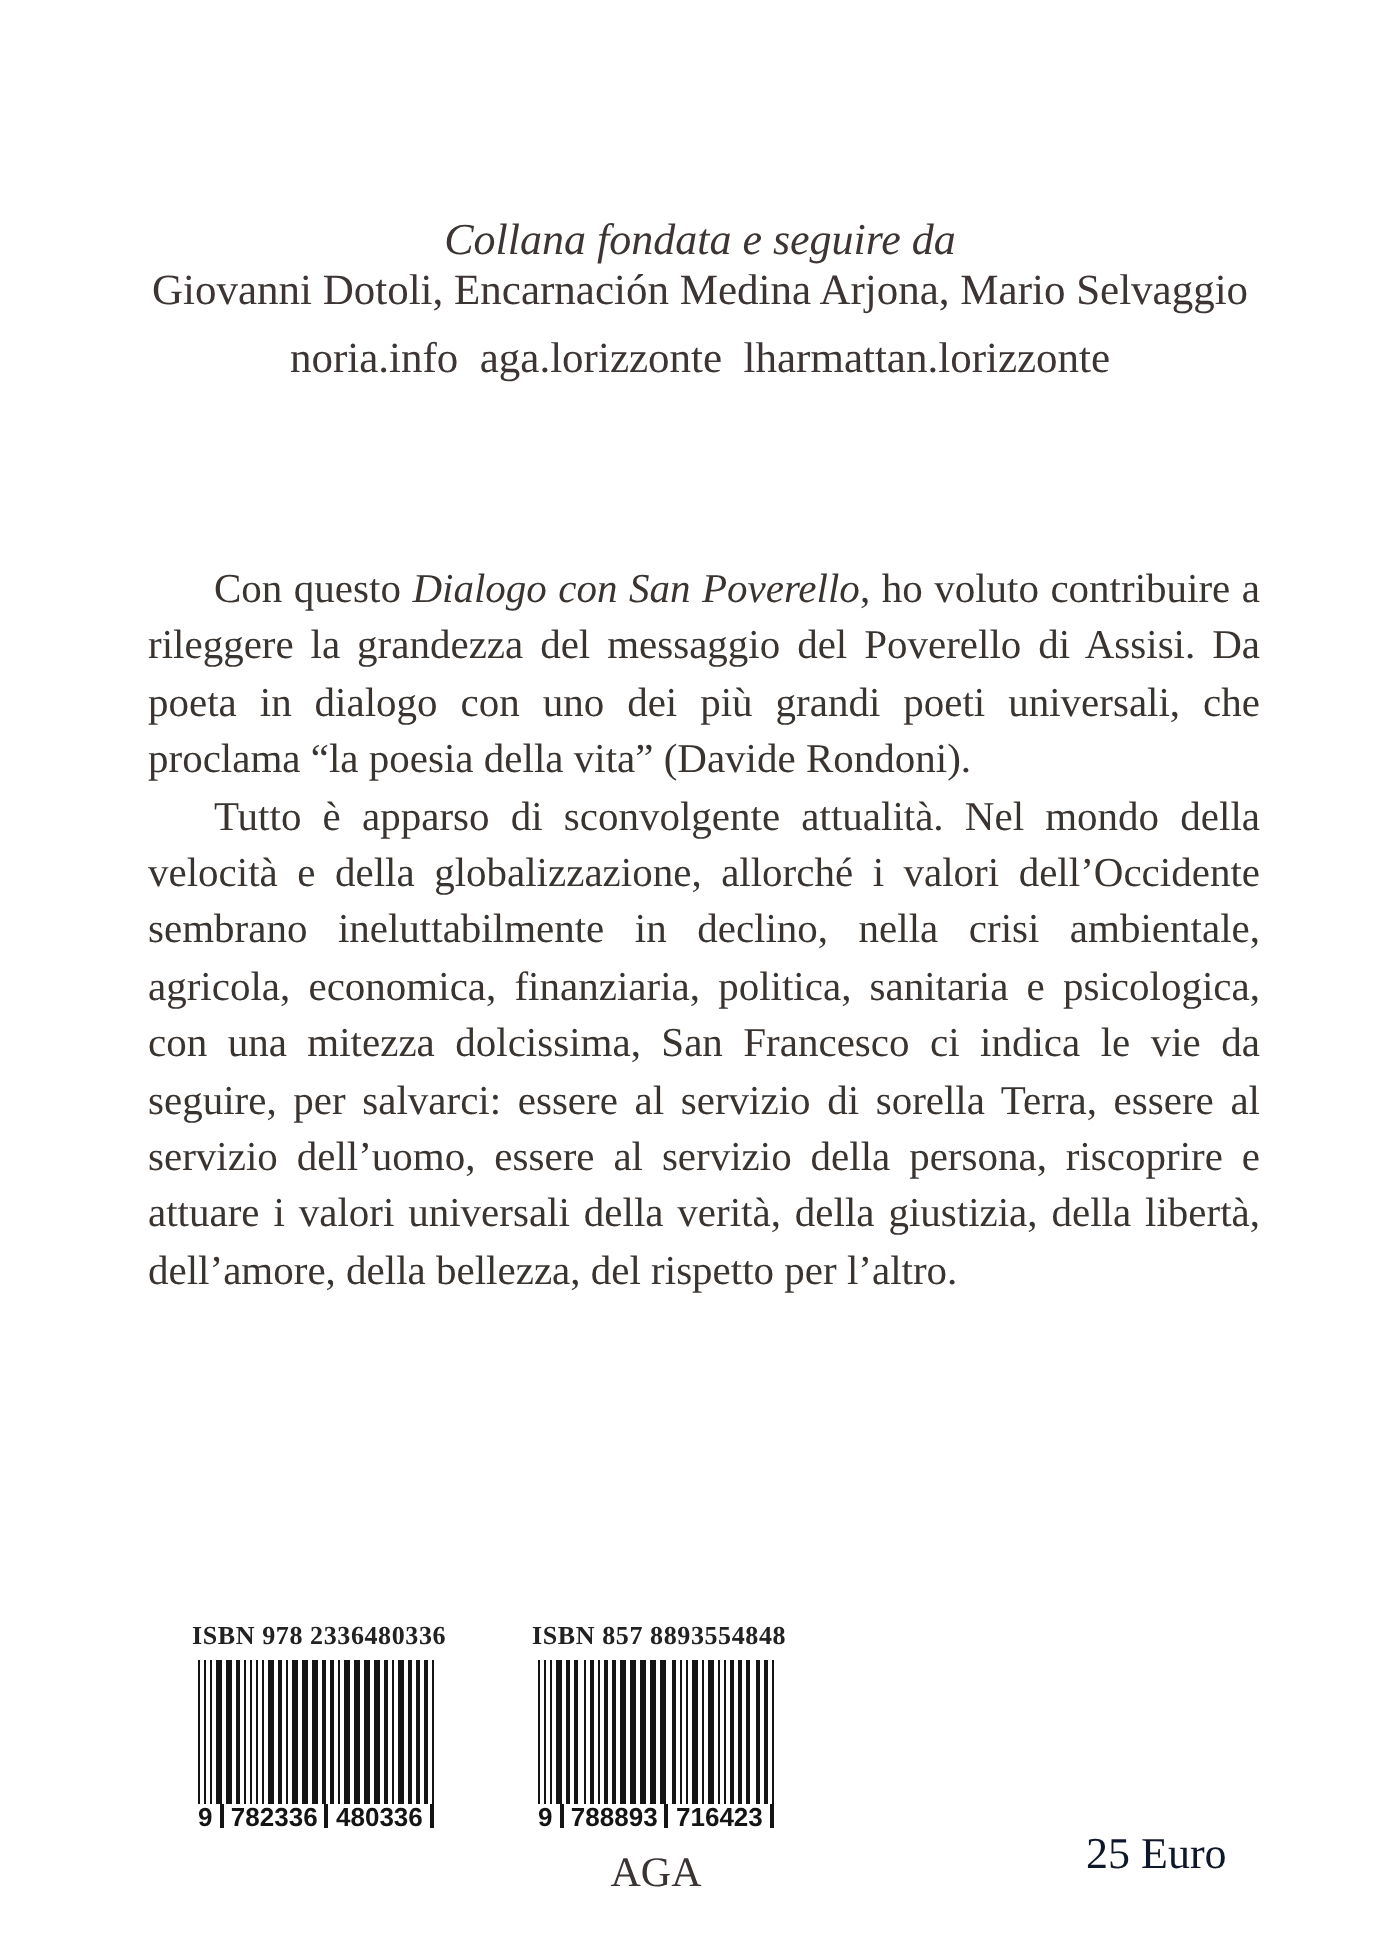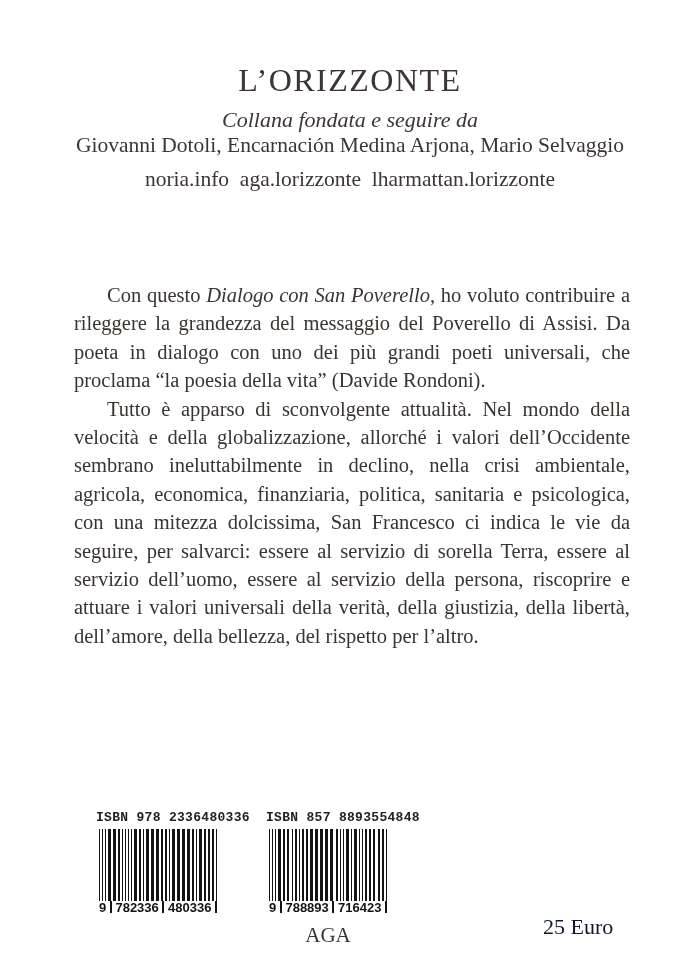--- a/index.html
+++ b/index.html
@@ -58,21 +58,21 @@
   .barcode-block {
     position: absolute;
     top: 810px;
     width: 124px;
     text-align: center;
     color: #1c1c1c;
   }
   .barcode-left  { left: 96px; }
   .barcode-right { left: 266px; }
   .isbn-label {
-    font-family: Liberation Mono, monospace;
+    font-family: Liberation Serif, serif;
     font-size: 13px;
     font-weight: bold;
     letter-spacing: 0.3px;
     white-space: nowrap;
     color: #222222;
     margin-bottom: 4px;
   }
   .bars {
     display: flex;
     justify-content: space-between;
@@ -108,21 +108,20 @@
     top: 914px;
     font-size: 22px;
     color: #0f172a;
   }
 </style>
 </head>
 <body>
 
 <div class="cover">
 
-  <div class="hdr title">L’ORIZZONTE</div>
   <div class="hdr subtitle">Collana fondata e seguire da</div>
   <div class="hdr editors">Giovanni Dotoli, Encarnación Medina Arjona, Mario Selvaggio</div>
   <div class="hdr urls">noria.info  aga.lorizzonte  lharmattan.lorizzonte</div>
 
   <div class="blurb">
     <p><span>Con questo </span><span class="em">Dialogo con San Poverello</span><span>, ho voluto contribuire a rileggere la grandezza del messaggio del Poverello di Assisi. Da poeta in dialogo con uno dei più grandi poeti universali, che proclama “la poesia della vita” (Davide Rondoni).</span></p>
     <p>Tutto è apparso di sconvolgente attualità. Nel mondo della velocità e della globalizzazione, allorché i valori dell’Occidente sembrano ineluttabilmente in declino, nella crisi ambientale, agricola, economica, finanziaria, politica, sanitaria e psicologica, con una mitezza dolcissima, San Francesco ci indica le vie da seguire, per salvarci: essere al servizio di sorella Terra, essere al servizio dell’uomo, essere al servizio della persona, riscoprire e attuare i valori universali della verità, della giustizia, della libertà, dell’amore, della bellezza, del rispetto per l’altro.</p>
   </div>
 
   <div class="barcode-block barcode-left">

